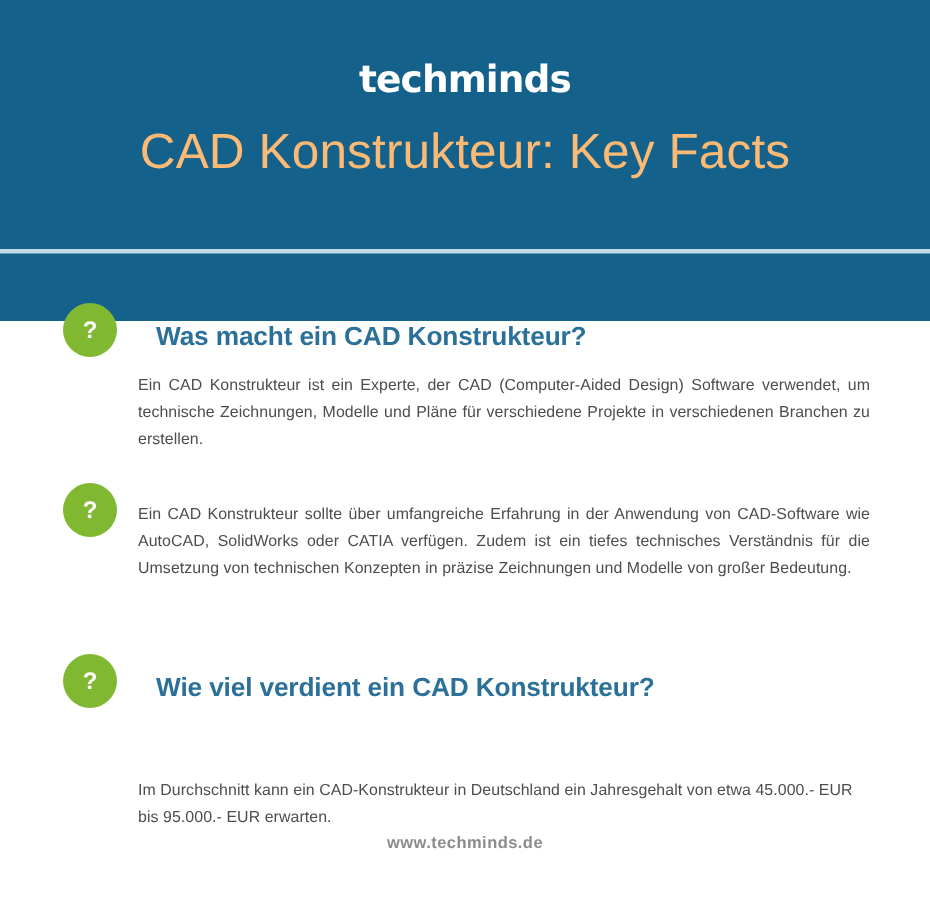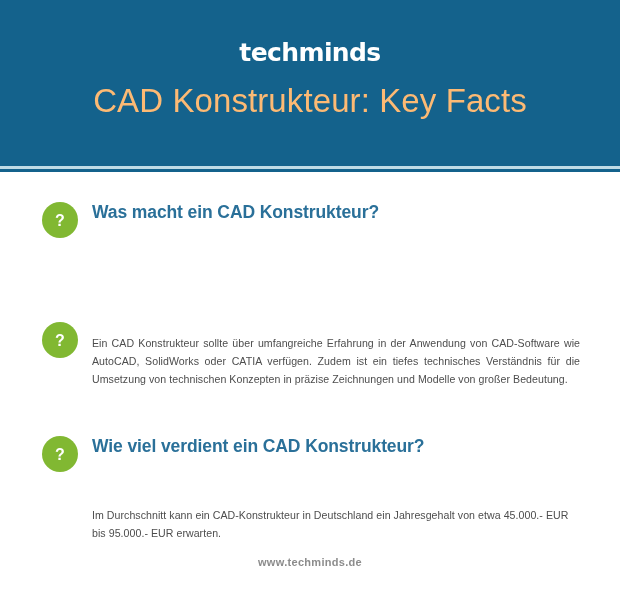--- a/index.html
+++ b/index.html
@@ -20,21 +20,21 @@
     background: #ffffff;
     box-sizing: border-box;
   }
 
   
   .header {
     position: absolute;
     left: 0;
     top: 0;
     width: 620px;
-    height: 172px;
+    height: 214px;
     background: #14628c;
     text-align: center;
     box-sizing: border-box;
   }
   .header-rule {
     position: absolute;
     left: 0;
     top: 166px;
     width: 620px;
     height: 3px;
@@ -98,21 +98,21 @@
     display: block;
   }
 
   .faq-body {
     position: absolute;
     left: 92px;
     top: 0;
     width: 488px;
   }
   .faq-question {
-    margin: 0;
+    margin: 12px;
     font-family: "Liberation Sans", sans-serif;
     font-size: 17.5px;
     font-weight: 700;
     color: #2a7099;
     line-height: 1.25;
     letter-spacing: -0.1px;
   }
   .faq-answer {
     margin: 12px 0 0 0;
     font-family: "Liberation Sans", sans-serif;
@@ -159,20 +159,21 @@
   <div class="faq-list">
 
     <div class="faq-item" data-index="0">
       <div class="faq-icon">
         <svg width="20" height="20" viewBox="0 0 20 20" aria-hidden="true">
           <text x="10" y="15.5" text-anchor="middle" font-family="Liberation Sans, sans-serif" font-size="16" font-weight="700" fill="#ffffff">?</text>
         </svg>
       </div>
       <div class="faq-body">
         <p class="faq-question">Was macht ein CAD Konstrukteur?</p>
+        <p class="faq-answer">Ein CAD Konstrukteur ist ein Experte, der CAD (Computer-Aided Design) Software verwendet, um technische Zeichnungen, Modelle und Pläne für verschiedene Projekte in verschiedenen Branchen zu erstellen.</p>
       </div>
     </div>
 
     <div class="faq-item" data-index="1">
       <div class="faq-icon">
         <svg width="20" height="20" viewBox="0 0 20 20" aria-hidden="true">
           <text x="10" y="15.5" text-anchor="middle" font-family="Liberation Sans, sans-serif" font-size="16" font-weight="700" fill="#ffffff">?</text>
         </svg>
       </div>
       <div class="faq-body">

